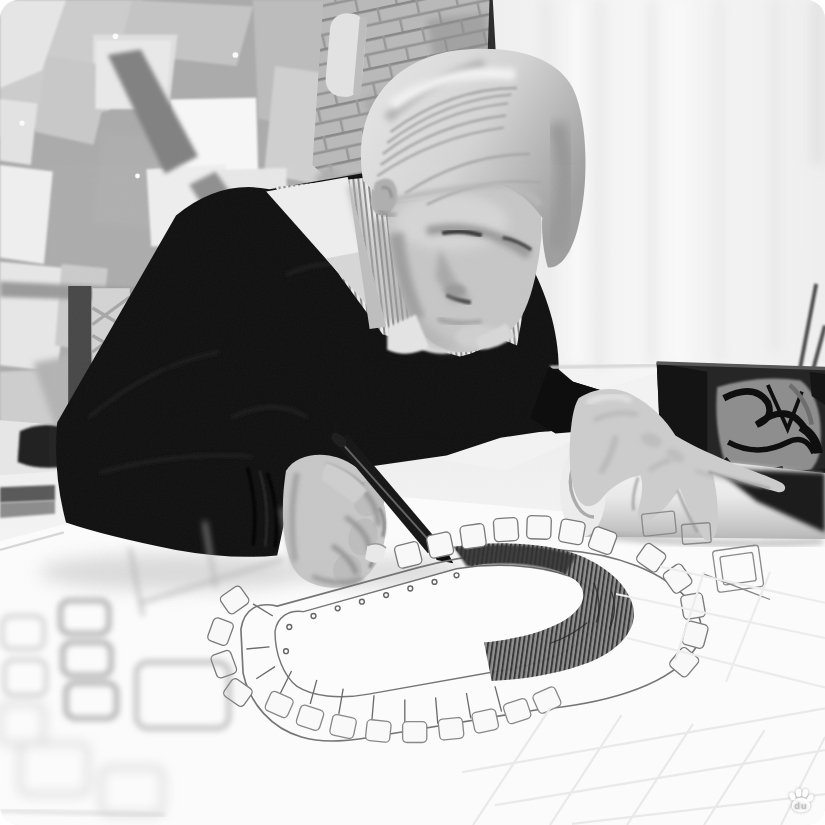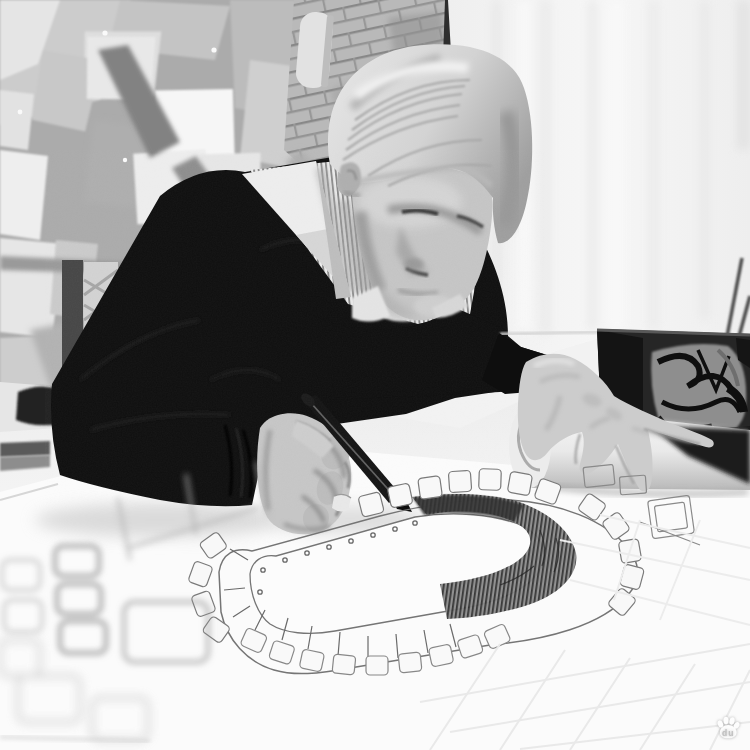--- a/index.html
+++ b/index.html
@@ -1,16 +1,16 @@
 <!DOCTYPE html>
 <html><head>
 <meta charset="utf-8">
 <style>
 html,body{margin:0;padding:0;background:#fff;}
-#stage{position:relative;width:750px;height:750px;overflow:hidden;background:#f2f2f2;font-family:"Liberation Sans",sans-serif;}
+#stage{position:relative;width:750px;height:750px;overflow:hidden;background:#f2f2f2;font-family:"Liberation Sans",sans-serif;border-radius:17px;}
 #stage svg{position:absolute;left:0;top:0;}
 #psvg{filter:blur(0.6px);}
 #wm{position:absolute;right:7px;bottom:11px;display:flex;align-items:center;color:rgba(255,255,255,0.97);font-size:23px;font-weight:bold;letter-spacing:1px;text-shadow:0 0 2.5px rgba(135,135,135,0.6);}
 </style>
 </head>
 <body>
 <div id="stage">
 <svg id="psvg" width="750" height="750" viewBox="0 0 750 750">
 <defs>
 <filter id="b1" x="-30%" y="-30%" width="160%" height="160%">

